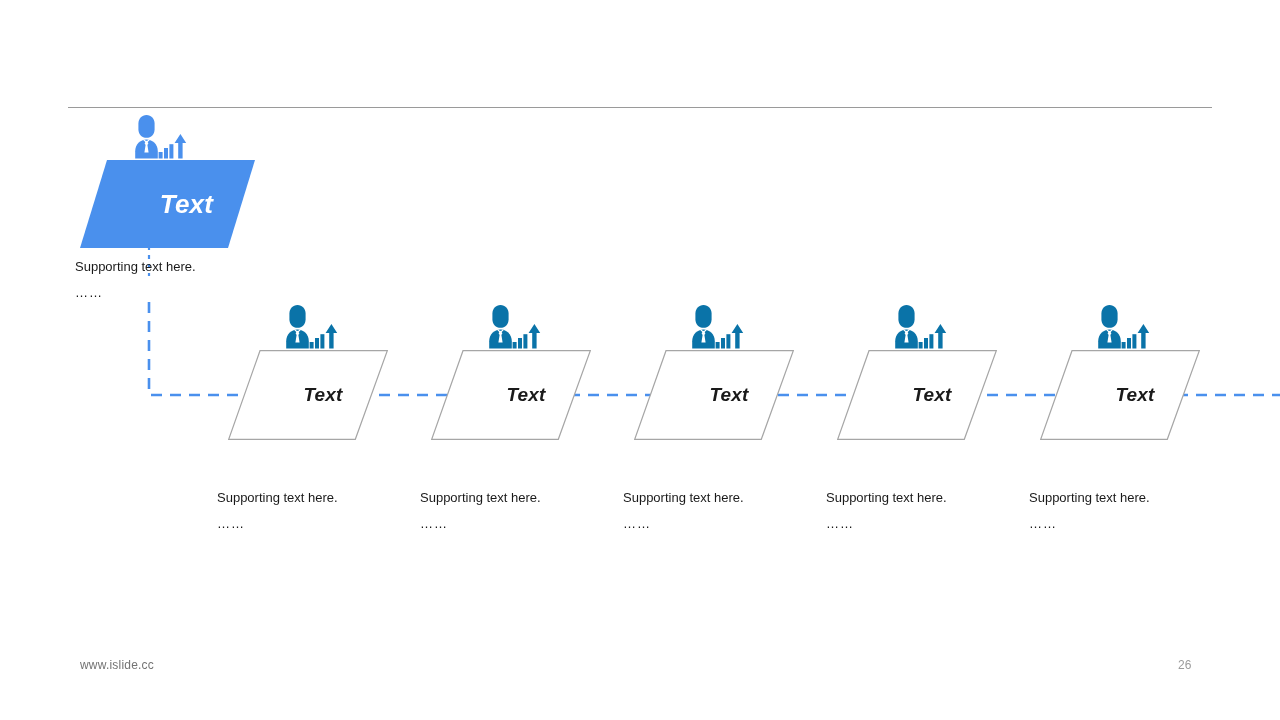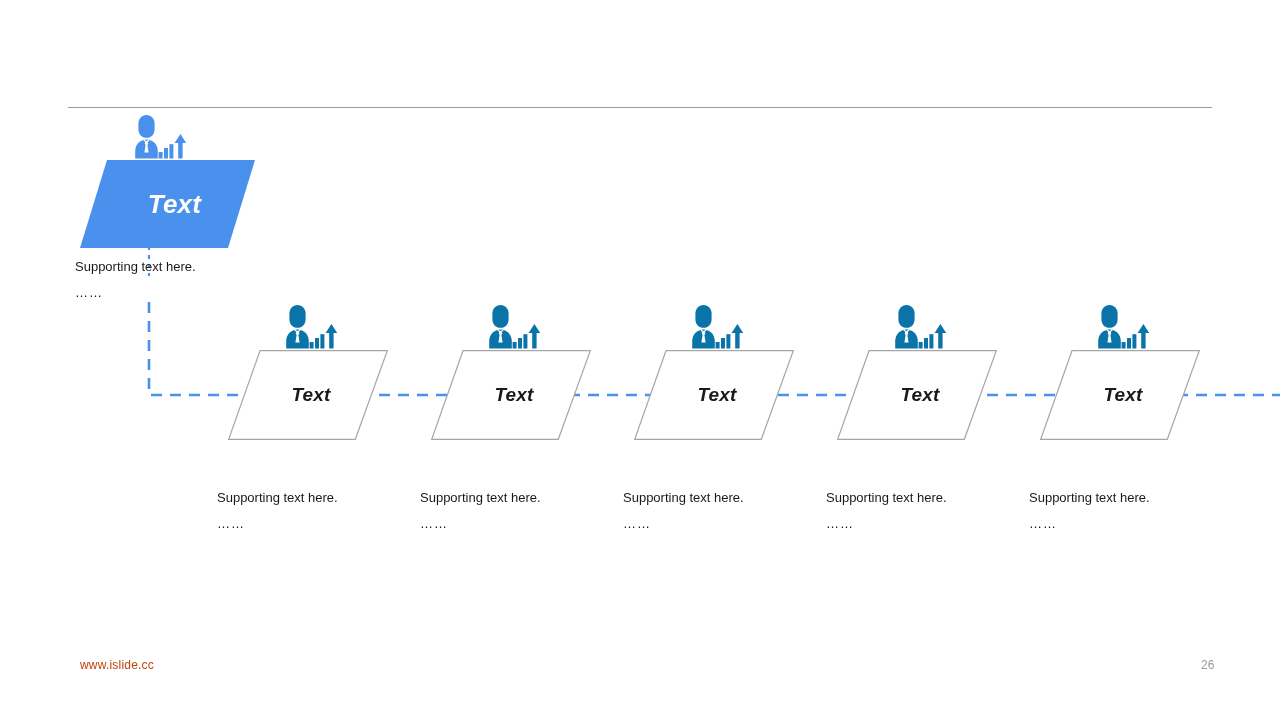--- a/index.html
+++ b/index.html
@@ -46,21 +46,21 @@
   }
 
   .para {
     position: absolute;
     left: 0;
     top: 0;
   }
 
   .para-label {
     position: absolute;
-    left: 0;
+    left: 12px;
     top: 0;
     width: 100%;
     height: 100%;
     display: flex;
     align-items: center;
     justify-content: center;
     font-style: italic;
     font-weight: bold;
     letter-spacing: 0.2px;
     pointer-events: none;
@@ -102,30 +102,29 @@
     font-size: 13px;
     color: #1a1a1a;
   }
 
   
   .footer-url {
     position: absolute;
     left: 80px;
     top: 658px;
     font-size: 12px;
-    color: #c2410c;
+    color: #737373;
     letter-spacing: 0.2px;
   }
   .footer-page {
     position: absolute;
     left: 1178px;
     top: 658px;
     font-size: 12px;
     color: #9b9b9b;
-    margin-left: 23px;
   }
 </style>
 </head>
 <body>
 
 <div class="top-rule"></div>
 
 <svg class="connector-svg" viewBox="0 0 1280 720" xmlns="http://www.w3.org/2000/svg">
 
   <path d="M149,246 L149,276" stroke="#4a90ed" stroke-width="2.2" stroke-dasharray="4 5" fill="none"></path>

